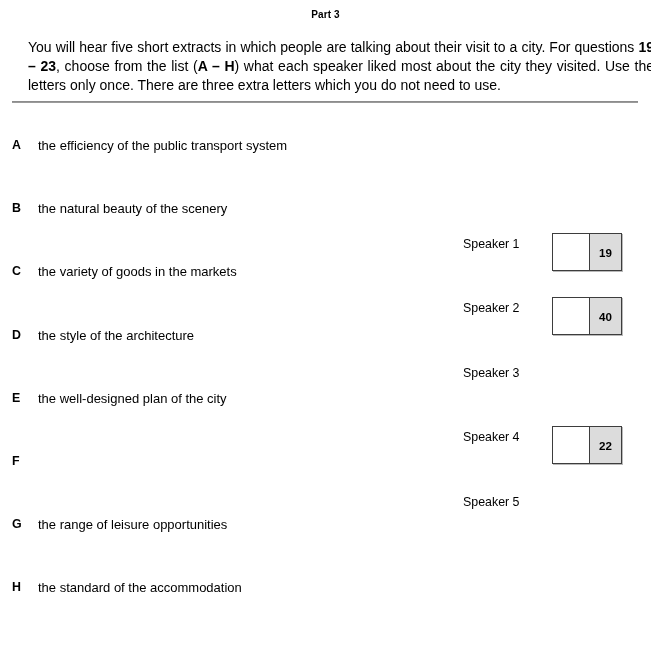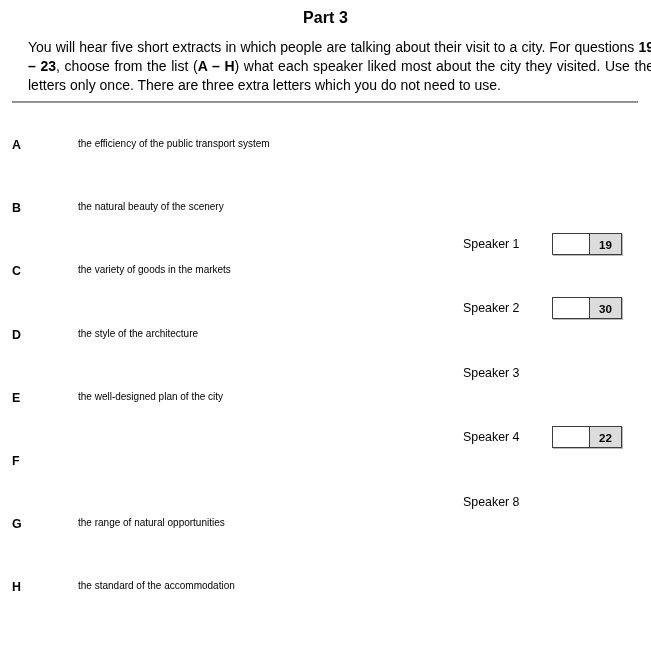--- a/index.html
+++ b/index.html
@@ -16,21 +16,21 @@
     overflow: hidden;
   }
 
   
   .page-title {
     position: absolute;
     top: 9px;
     left: 0;
     width: 651px;
     text-align: center;
-    font-size: 16px;
+    font-size: 10px;
     font-weight: bold;
     letter-spacing: 0.1px;
   }
 
   
   .instructions {
     position: absolute;
     top: 38px;
     left: 28px;
     width: 626px;
@@ -67,23 +67,22 @@
     position: absolute;
     left: 0;
     top: 0;
     font-size: 12.4px;
     font-weight: bold;
   }
   .option-text {
     position: absolute;
     left: 26px;
     top: 0;
-    font-size: 10px;
+    font-size: 13px;
     white-space: nowrap;
-    margin-left: 40px;
   }
 
   
   .speakers {
     position: absolute;
     left: 463px;
     top: 233px;
     width: 175px;
   }
   .speaker-row {
@@ -95,21 +94,21 @@
     left: 0;
     top: 4px;
     font-size: 12.4px;
     white-space: nowrap;
   }
   .answer-box {
     position: absolute;
     left: 89px;
     top: 0;
     width: 70px;
-    height: 22px;
+    height: 38px;
     border: 1px solid #3d3d3d;
     box-sizing: border-box;
     display: flex;
     background: #ffffff;
     box-shadow: 1px 1px 0 0 #b9b9b9;
   }
   .answer-blank {
     width: 37px;
     background: #ffffff;
     border-right: 1px solid #3d3d3d;
@@ -154,49 +153,49 @@
   </div>
   <div class="option-row">
     <span class="option-letter">E</span>
     <span class="option-text">the well-designed plan of the city</span>
   </div>
   <div class="option-row">
     <span class="option-letter">F</span>
   </div>
   <div class="option-row">
     <span class="option-letter">G</span>
-    <span class="option-text">the range of natural opportunities</span>
+    <span class="option-text">the range of leisure opportunities</span>
   </div>
   <div class="option-row">
     <span class="option-letter">H</span>
     <span class="option-text">the standard of the accommodation</span>
   </div>
 </div>
 
 <div class="speakers">
   <div class="speaker-row">
     <span class="speaker-label">Speaker 1</span>
     <div class="answer-box">
       <div class="answer-blank"></div>
       <div class="answer-number">19</div>
     </div>
   </div>
   <div class="speaker-row">
     <span class="speaker-label">Speaker 2</span>
     <div class="answer-box">
       <div class="answer-blank"></div>
-      <div class="answer-number">30</div>
+      <div class="answer-number">40</div>
     </div>
   </div>
   <div class="speaker-row">
     <span class="speaker-label">Speaker 3</span>
   </div>
   <div class="speaker-row">
     <span class="speaker-label">Speaker 4</span>
     <div class="answer-box">
       <div class="answer-blank"></div>
       <div class="answer-number">22</div>
     </div>
   </div>
   <div class="speaker-row">
-    <span class="speaker-label">Speaker 8</span>
+    <span class="speaker-label">Speaker 5</span>
   </div>
 </div>
 
 </body></html>

